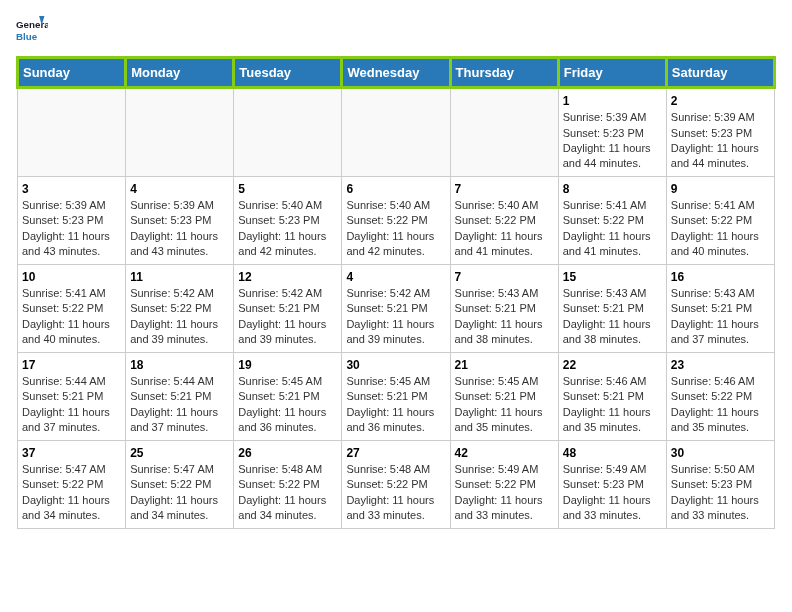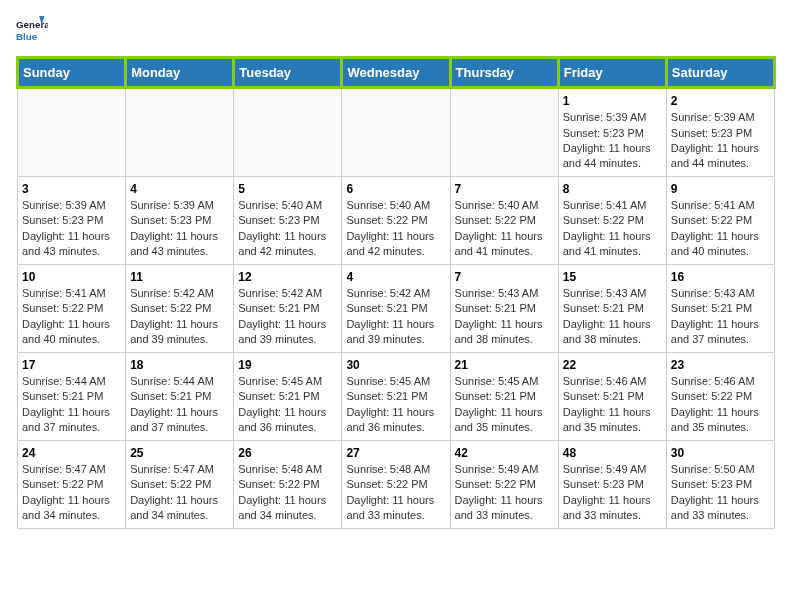--- a/index.html
+++ b/index.html
@@ -294,21 +294,21 @@
         <td>
           <span class="day-num">23</span>
           <div class="day-info" style="white-space: pre-line;">Sunrise: 5:46 AM
 Sunset: 5:22 PM
 Daylight: 11 hours
 and 35 minutes.</div>
         </td>
       </tr>
       <tr>
         <td>
-          <span class="day-num">24</span>
+          <span class="day-num">37</span>
           <div class="day-info" style="white-space: pre-line;">Sunrise: 5:47 AM
 Sunset: 5:22 PM
 Daylight: 11 hours
 and 34 minutes.</div>
         </td>
         <td>
           <span class="day-num">25</span>
           <div class="day-info" style="white-space: pre-line;">Sunrise: 5:47 AM
 Sunset: 5:22 PM
 Daylight: 11 hours

